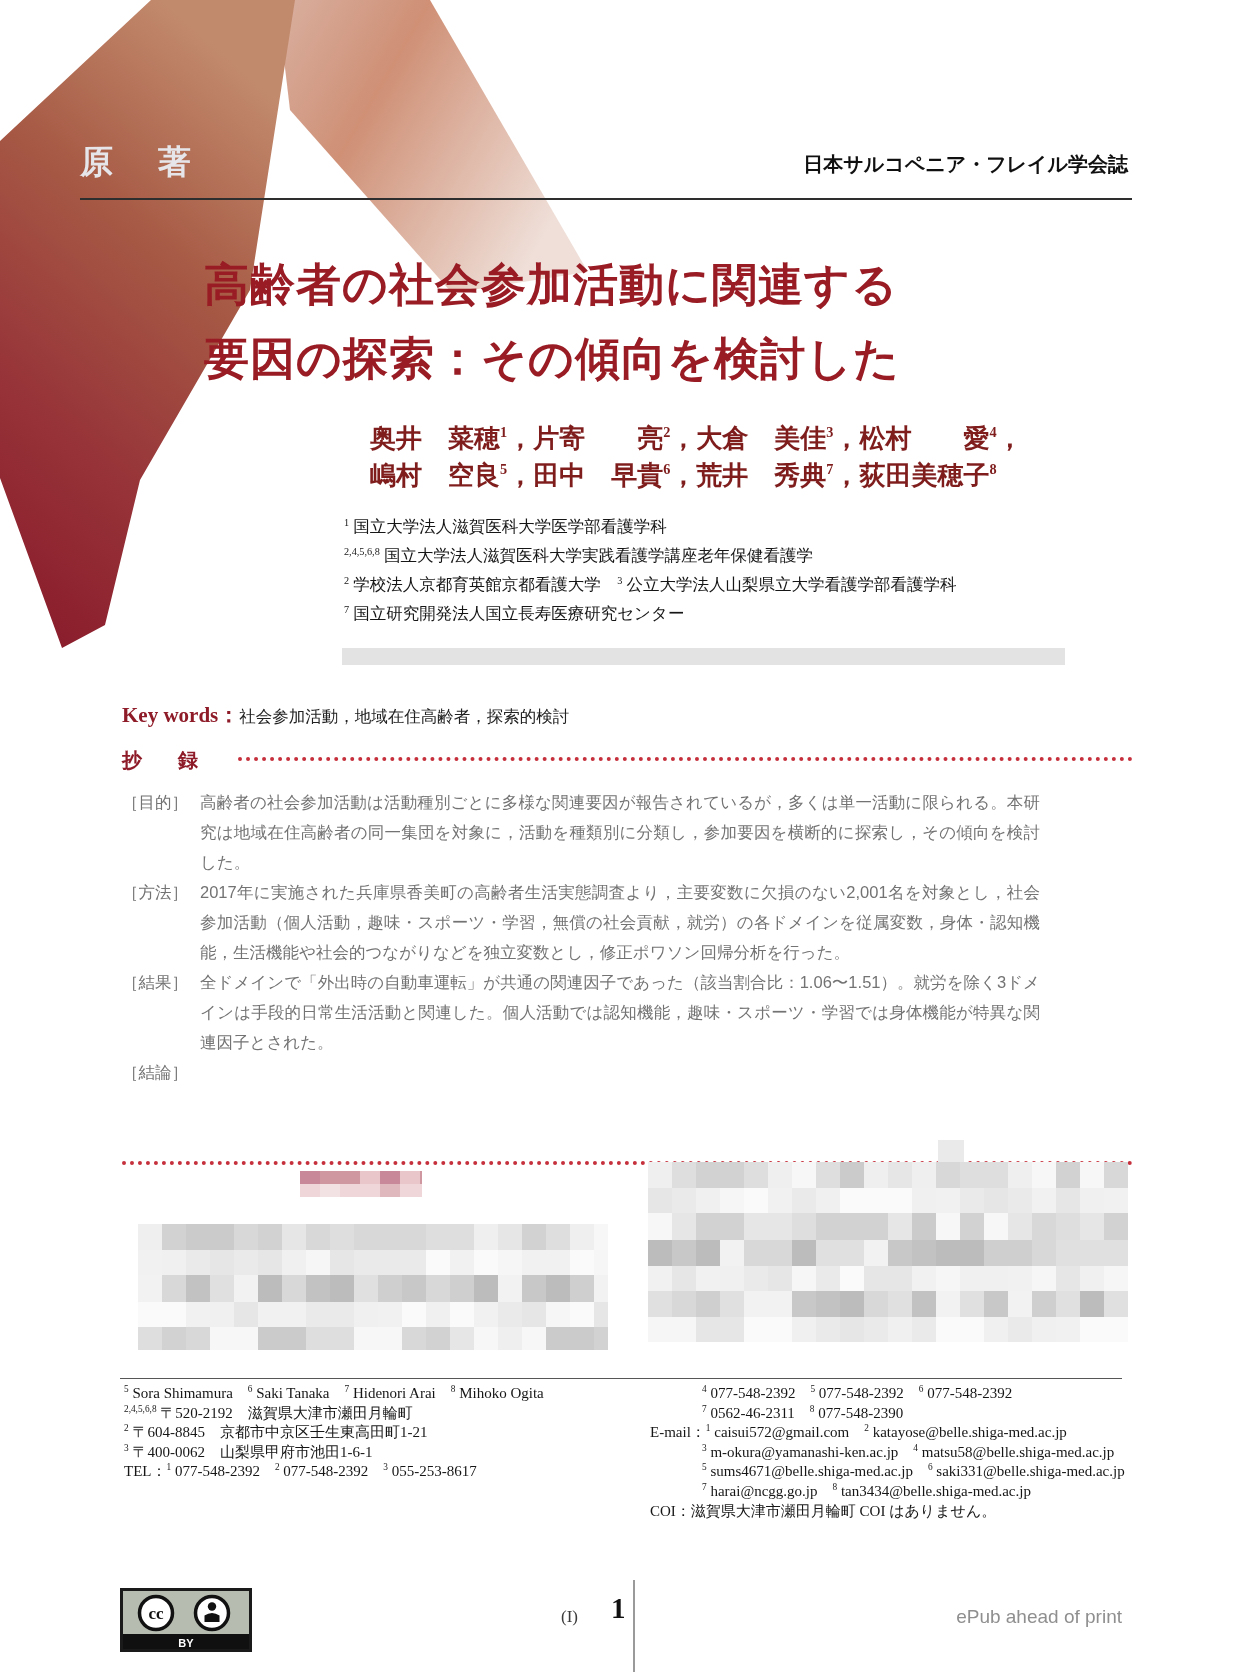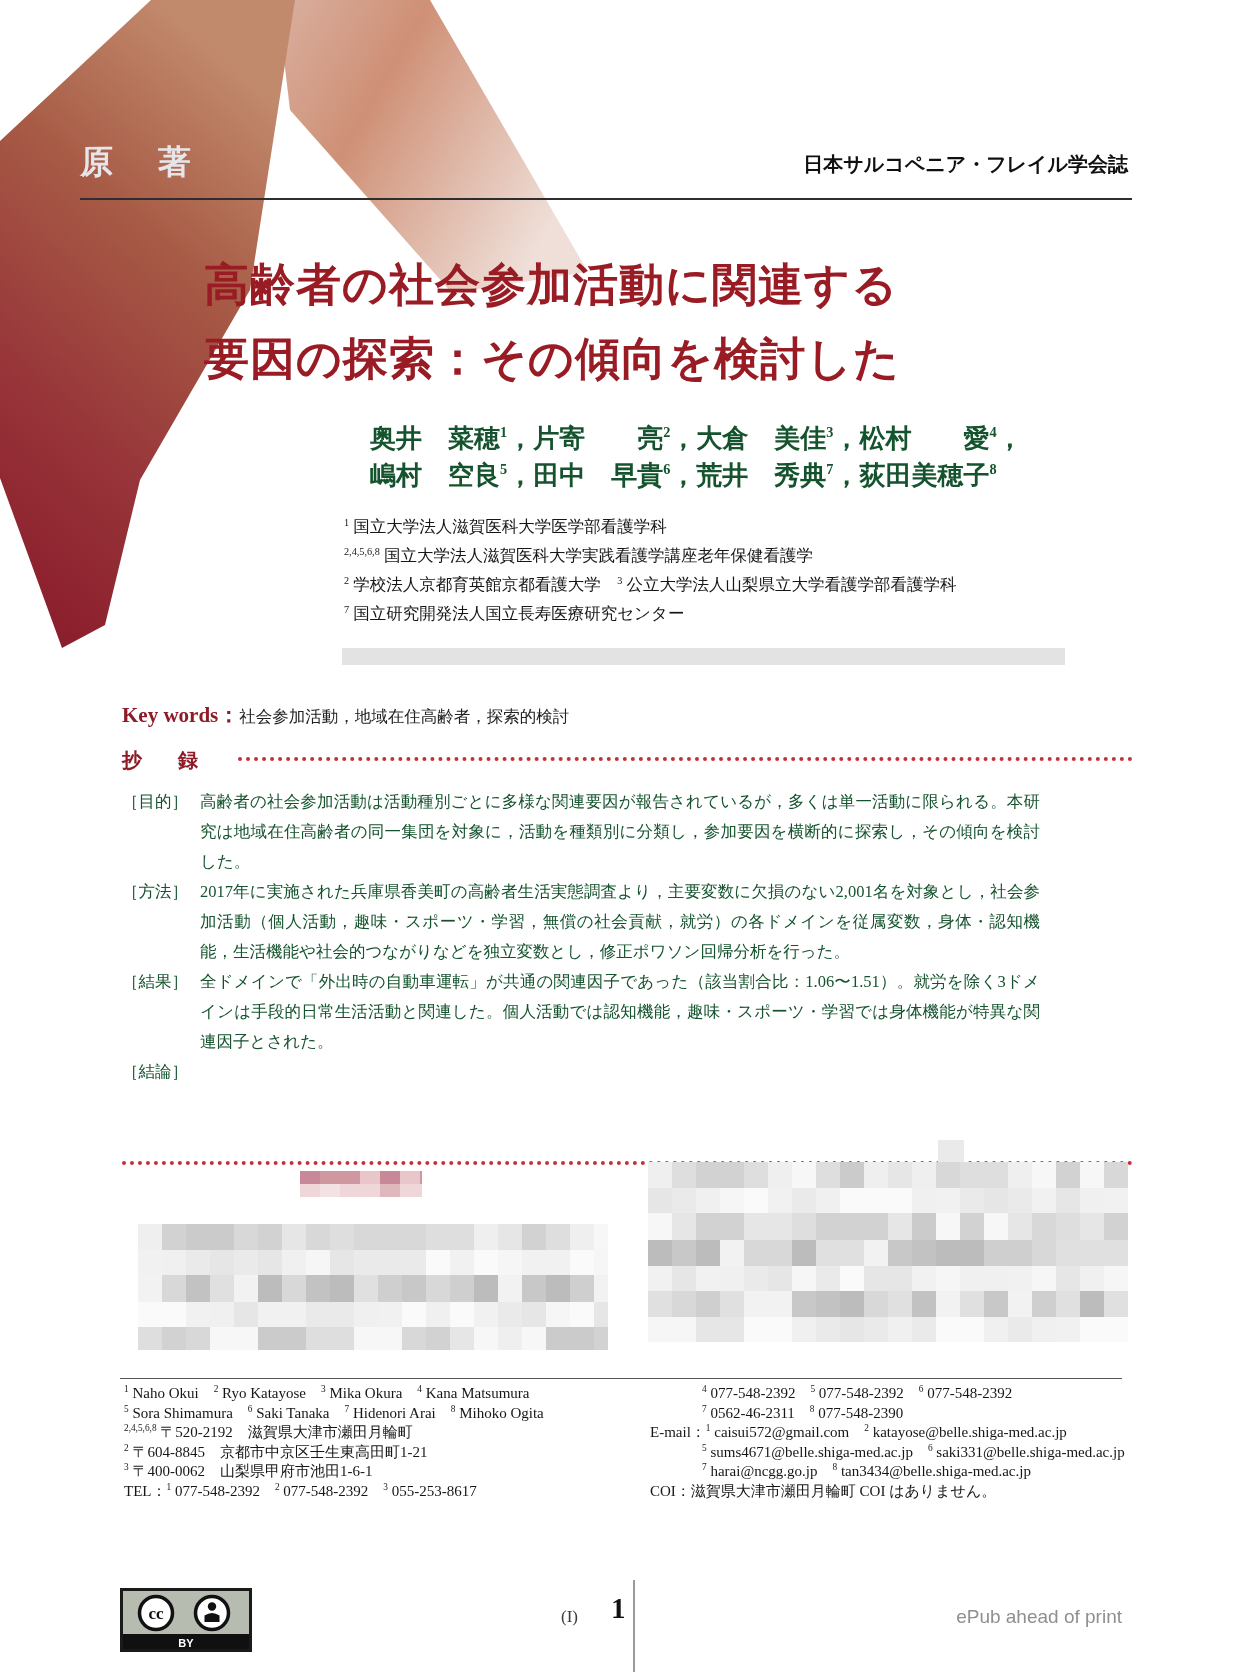--- a/index.html
+++ b/index.html
@@ -11,41 +11,41 @@
   .article-type{position:absolute;left:80px;top:140px;font-family:"Liberation Sans",sans-serif;
     font-weight:700;font-size:33px;color:#e6e6ea;letter-spacing:6px;}
   .journal-name{position:absolute;right:112px;top:151px;font-family:"Liberation Sans",sans-serif;
     font-weight:700;font-size:20px;color:#101010;}
   .header-rule{position:absolute;left:80px;top:198px;width:1052px;height:2px;background:#2e2e2e;}
 
   .paper-title{position:absolute;left:204px;top:248px;font-family:"Liberation Sans",sans-serif;
     font-weight:700;font-size:45px;line-height:74px;color:#991b24;letter-spacing:1px;}
 
   .authors{position:absolute;left:370px;top:420px;font-size:26px;font-weight:600;
-    line-height:37px;color:#14532d;}
+    line-height:37px;color:#7f1d1d;}
   .authors sup{font-size:55%;vertical-align:super;line-height:0;}
 
   .affiliations{position:absolute;left:344px;top:512px;font-size:16.5px;line-height:29px;color:#161616;}
   .affiliations sup{font-size:62%;vertical-align:super;line-height:0;}
 
   .redacted-strip{position:absolute;left:342px;top:648px;width:723px;height:17px;background:#e3e3e3;}
 
   .keywords{position:absolute;left:122px;top:701px;}
   .kw-label{font-weight:700;font-size:21px;color:#8e1b28;}
   .kw-value{font-family:"Liberation Sans",sans-serif;font-size:16.5px;color:#222;}
 
   .abstract-head{position:absolute;left:122px;top:747px;font-family:"Liberation Sans",sans-serif;
     font-weight:700;font-size:20px;color:#8e1b28;letter-spacing:8px;}
   .dotted{height:0;border-top:4px dotted #c5303c;position:absolute;}
   .dotted-1{left:238px;top:757px;width:895px;}
   .dotted-2{left:122px;top:1161px;width:1011px;}
 
   .abstract-body{position:absolute;left:122px;top:787px;width:918px;}
-  .abs-item{position:relative;padding-left:78px;font-family:Liberation Serif, serif;
-    font-size:16.5px;line-height:30px;color:#14532d;text-align:justify;}
+  .abs-item{position:relative;padding-left:78px;font-family:Liberation Sans, sans-serif;
+    font-size:16.5px;line-height:30px;color:#737373;text-align:justify;}
   .abs-label{position:absolute;left:0;top:0;}
 
   .mosaic{position:absolute;overflow:hidden;}
   .mosaic-row{display:flex;}
   .mosaic-cell{flex:0 0 auto;}
 
   .footer-rule{position:absolute;left:120px;top:1378px;width:1002px;height:1px;background:#565656;}
   .footnotes{position:absolute;top:1384px;font-size:15px;line-height:19.6px;color:#161616;}
   .fn-left{left:124px;width:500px;}
   .fn-right{left:650px;width:500px;}
@@ -423,32 +423,32 @@
     </div>
   <div id="mosaic-notch" class="mosaic" style="left: 938px; top: 1140px; width: 26px;">
       <div class="mosaic-row">
         <div class="mosaic-cell" style="width: 26px; height: 22px; background: rgb(234, 234, 234);"></div>
       </div>
     </div>
 
   <div class="footer-rule"></div>
 
   <div class="footnotes fn-left">
-    <div class="fn-line"><sup>1</sup> Naho Okui　<sup>2</sup> Ryo Katayose　<sup>3</sup> Mika Okura　<sup>4</sup> Kana Matsumura</div>
     <div class="fn-line"><sup>5</sup> Sora Shimamura　<sup>6</sup> Saki Tanaka　<sup>7</sup> Hidenori Arai　<sup>8</sup> Mihoko Ogita</div>
     <div class="fn-line"><sup>2,4,5,6,8</sup> 〒520-2192　滋賀県大津市瀬田月輪町</div>
     <div class="fn-line"><sup>2</sup> 〒604-8845　京都市中京区壬生東高田町1-21</div>
     <div class="fn-line"><sup>3</sup> 〒400-0062　山梨県甲府市池田1-6-1</div>
     <div class="fn-line">TEL：<sup>1</sup> 077-548-2392　<sup>2</sup> 077-548-2392　<sup>3</sup> 055-253-8617</div>
   </div>
 
   <div class="footnotes fn-right">
     <div class="fn-line indent"><sup>4</sup> 077-548-2392　<sup>5</sup> 077-548-2392　<sup>6</sup> 077-548-2392</div>
     <div class="fn-line indent"><sup>7</sup> 0562-46-2311　<sup>8</sup> 077-548-2390</div>
     <div class="fn-line">E-mail：<sup>1</sup> caisui572@gmail.com　<sup>2</sup> katayose@belle.shiga-med.ac.jp</div>
+    <div class="fn-line indent"><sup>3</sup> m-okura@yamanashi-ken.ac.jp　<sup>4</sup> matsu58@belle.shiga-med.ac.jp</div>
     <div class="fn-line indent"><sup>5</sup> sums4671@belle.shiga-med.ac.jp　<sup>6</sup> saki331@belle.shiga-med.ac.jp</div>
     <div class="fn-line indent"><sup>7</sup> harai@ncgg.go.jp　<sup>8</sup> tan3434@belle.shiga-med.ac.jp</div>
     <div class="fn-line">COI：滋賀県大津市瀬田月輪町 COI はありません。</div>
   </div>
 
   <svg class="cc-badge" width="132" height="64" viewBox="0 0 132 64">
     <rect x="1.5" y="1.5" width="129" height="61" fill="#b6bcb0" stroke="#1a1a1a" stroke-width="3"></rect>
     <rect x="3" y="46" width="126" height="15" fill="#101010"></rect>
     <circle cx="36" cy="25" r="16.5" fill="#ffffff" stroke="#111111" stroke-width="3.5"></circle>
     <text x="36" y="31" text-anchor="middle" font-family="Liberation Serif, serif" font-weight="bold" font-size="17" fill="#111">cc</text>

